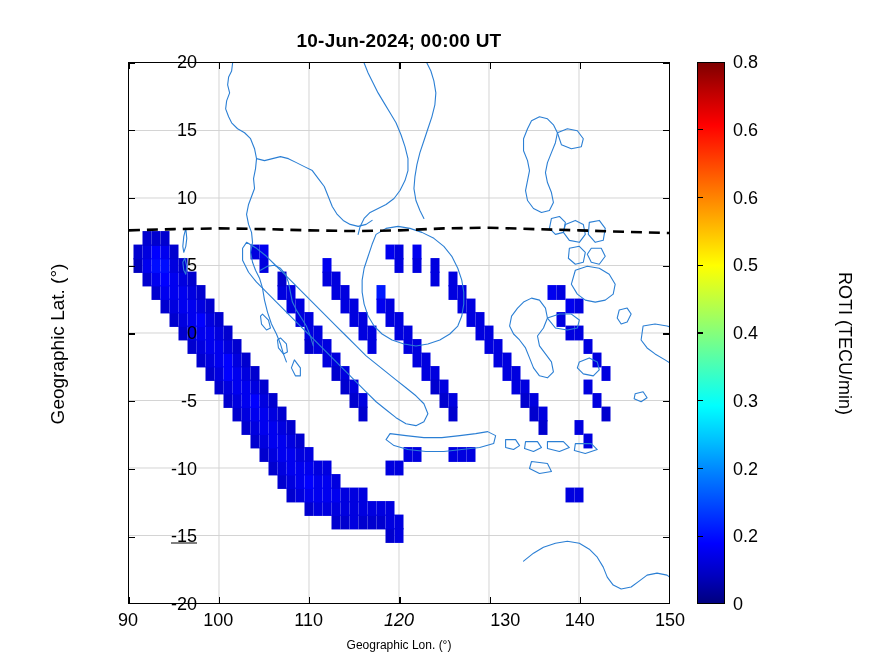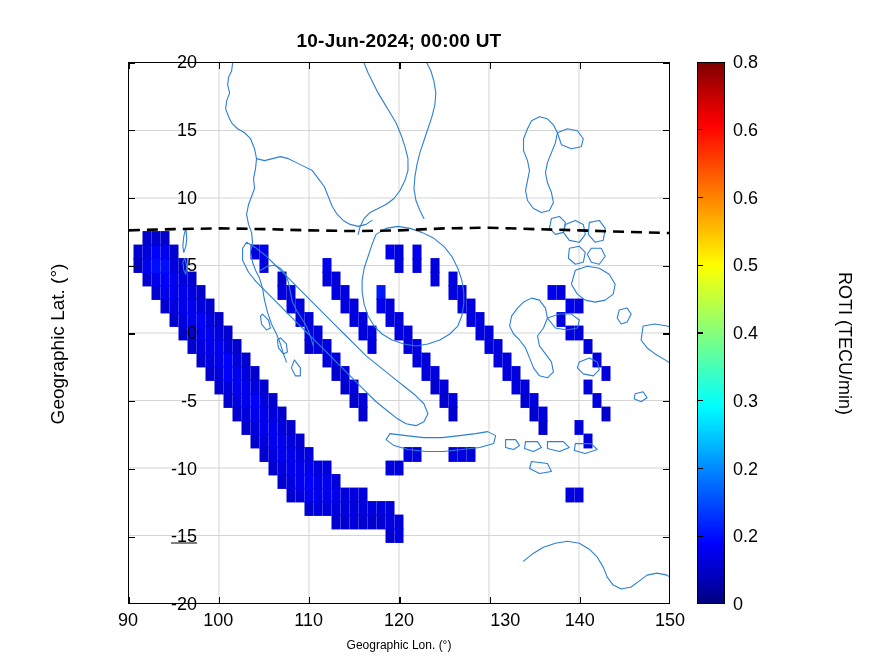--- a/index.html
+++ b/index.html
@@ -452,21 +452,21 @@
     <div class="ylab" style="top: 181.5px;">10</div>
     <div class="ylab" style="top: 249.25px;">5</div>
     <div class="ylab" style="top: 317px;">0</div>
     <div class="ylab" style="top: 384.75px;">-5</div>
     <div class="ylab" style="top: 452.5px;">-10</div>
     <div class="ylab" style="top: 520.25px; text-decoration: underline;">-15</div>
     <div class="ylab" style="top: 588px;">-20</div>
     <div class="xlab" style="left: 128px;">90</div>
     <div class="xlab" style="left: 218.333px; text-align: right;">100</div>
     <div class="xlab" style="left: 308.667px;">110</div>
-    <div class="xlab" style="left: 399px;">120</div>
+    <div class="xlab" style="left: 399px; font-style: italic;">120</div>
     <div class="xlab" style="left: 489.333px; margin-left: 16px;">130</div>
     <div class="xlab" style="left: 579.667px;">140</div>
     <div class="xlab" style="left: 670px;">150</div>
     <div class="cblab" style="top: 46px;">0.8</div>
     <div class="cbtick" style="top: 113.2px;"></div>
     <div class="cblab" style="top: 113.75px;">0.6</div>
     <div class="cbtick" style="top: 180.95px;"></div>
     <div class="cblab" style="top: 181.5px;">0.6</div>
     <div class="cbtick" style="top: 248.7px;"></div>
     <div class="cblab" style="top: 249.25px;">0.5</div>

